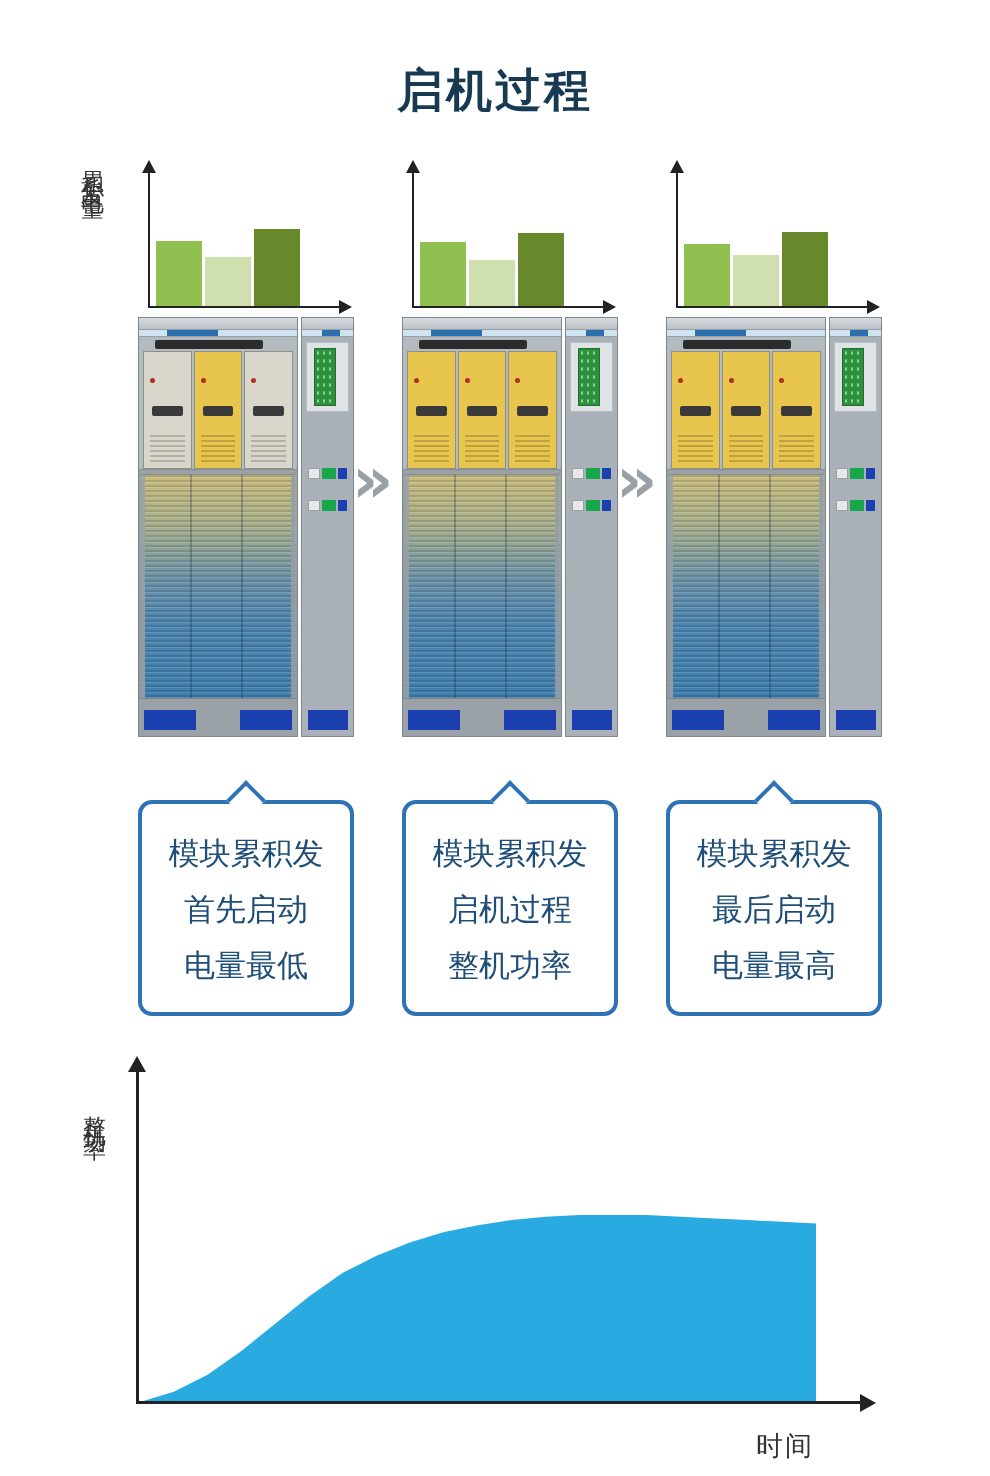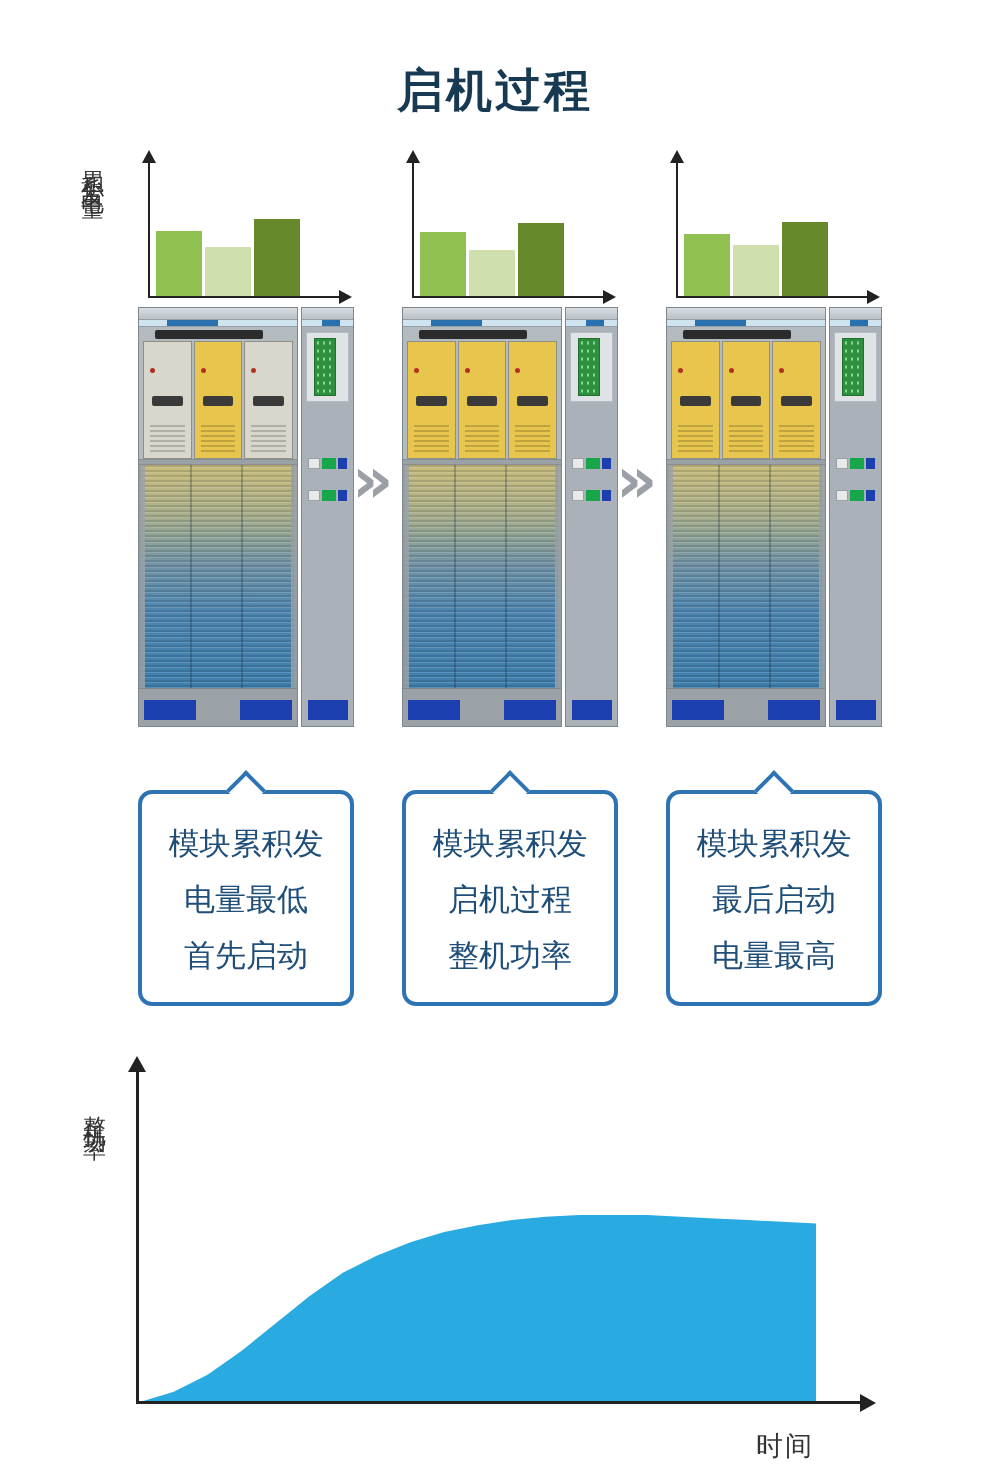--- a/index.html
+++ b/index.html
@@ -10,21 +10,21 @@
   .title { position:absolute; top:60px; left:0; width:100%; text-align:center;
            font-size:46px; font-weight:700; color:#173a52; letter-spacing:3px; }
 
   
   .vlabel { position:absolute; writing-mode:vertical-rl; text-orientation:upright;
             font-size:23px; color:#333; letter-spacing:7px; }
   .vlabel.top { left:78px; top:152px; }
   .vlabel.bottom { left:80px; top:1098px; }
 
   
-  .group { position:absolute; top:152px; width:172px; height:860px; }
+  .group { position:absolute; top:162px; width:172px; height:860px; }
   .g1 { left:138px; } .g2 { left:402px; } .g3 { left:666px; }
 
   
   .mini-chart { position:absolute; top:0; left:0; width:216px; height:148px; }
   .mc-yaxis { position:absolute; left:10px; top:10px; bottom:2px; width:2px; background:#222; }
   .mc-xaxis { position:absolute; left:10px; right:14px; bottom:2px; height:2px; background:#222; }
   .ah { width:0; height:0; position:absolute; }
   .ah-up-s { border-left:7px solid transparent; border-right:7px solid transparent; border-bottom:13px solid #222; left:4px; top:-2px; }
   .ah-right-s { border-top:7px solid transparent; border-bottom:7px solid transparent; border-left:13px solid #222; right:2px; bottom:-4px; }
   .mc-bars { position:absolute; left:18px; bottom:4px; display:flex; align-items:flex-end; gap:3px; }
@@ -155,22 +155,22 @@
             <span class="seg seg-w"></span>
             <span class="seg seg-g"></span>
             <span class="seg seg-b"></span>
           </div>
         <div class="side-foot"></div>
       </div>
     </div>
     <div class="bubble">
       <div class="bubble-pointer"></div>
       <div class="bubble-line">模块累积发</div>
+      <div class="bubble-line">首先启动</div>
       <div class="bubble-line">电量最低</div>
-      <div class="bubble-line">首先启动</div>
     </div>
   </div>
 
   <div class="group g2">
     <div class="mini-chart">
       <div class="mc-yaxis"></div>
       <div class="ah ah-up-s"></div>
       <div class="mc-xaxis"></div>
       <div class="ah ah-right-s"></div>
       <div class="mc-bars">

